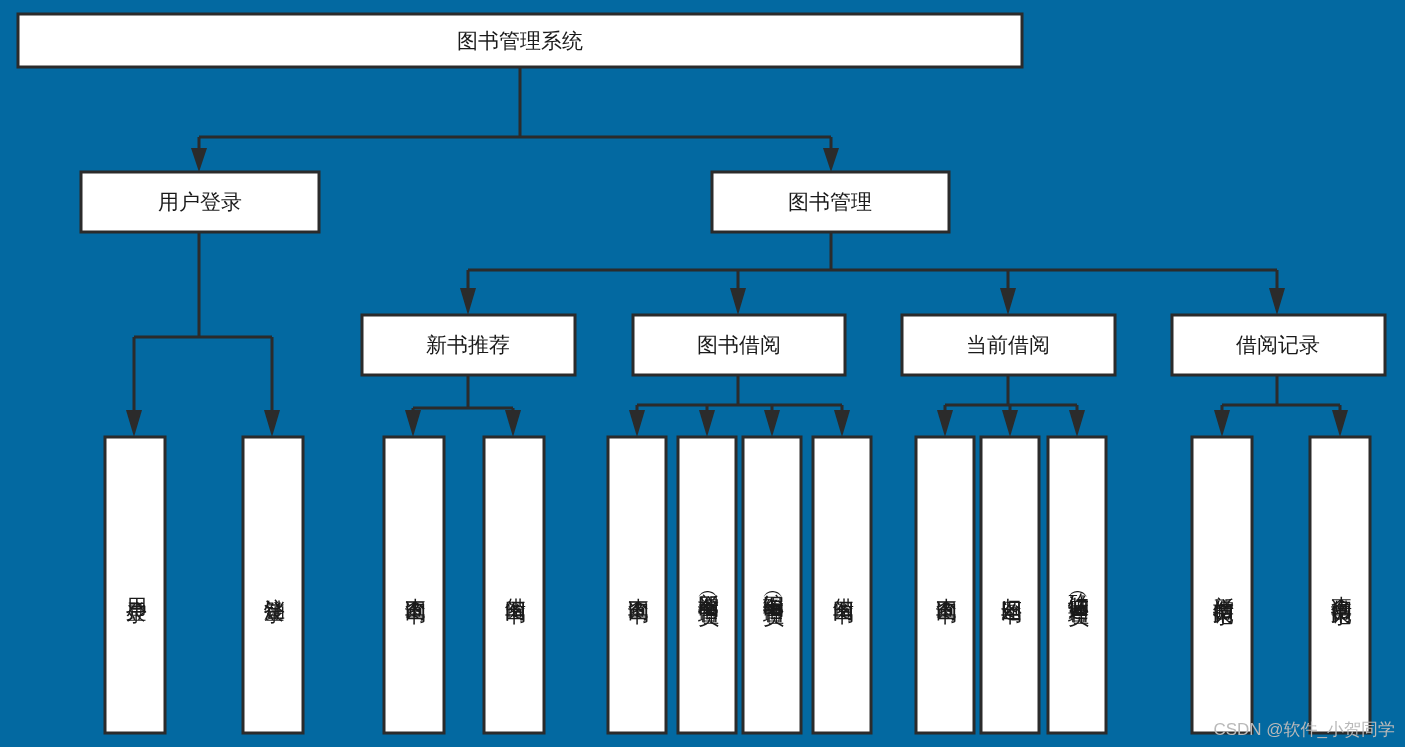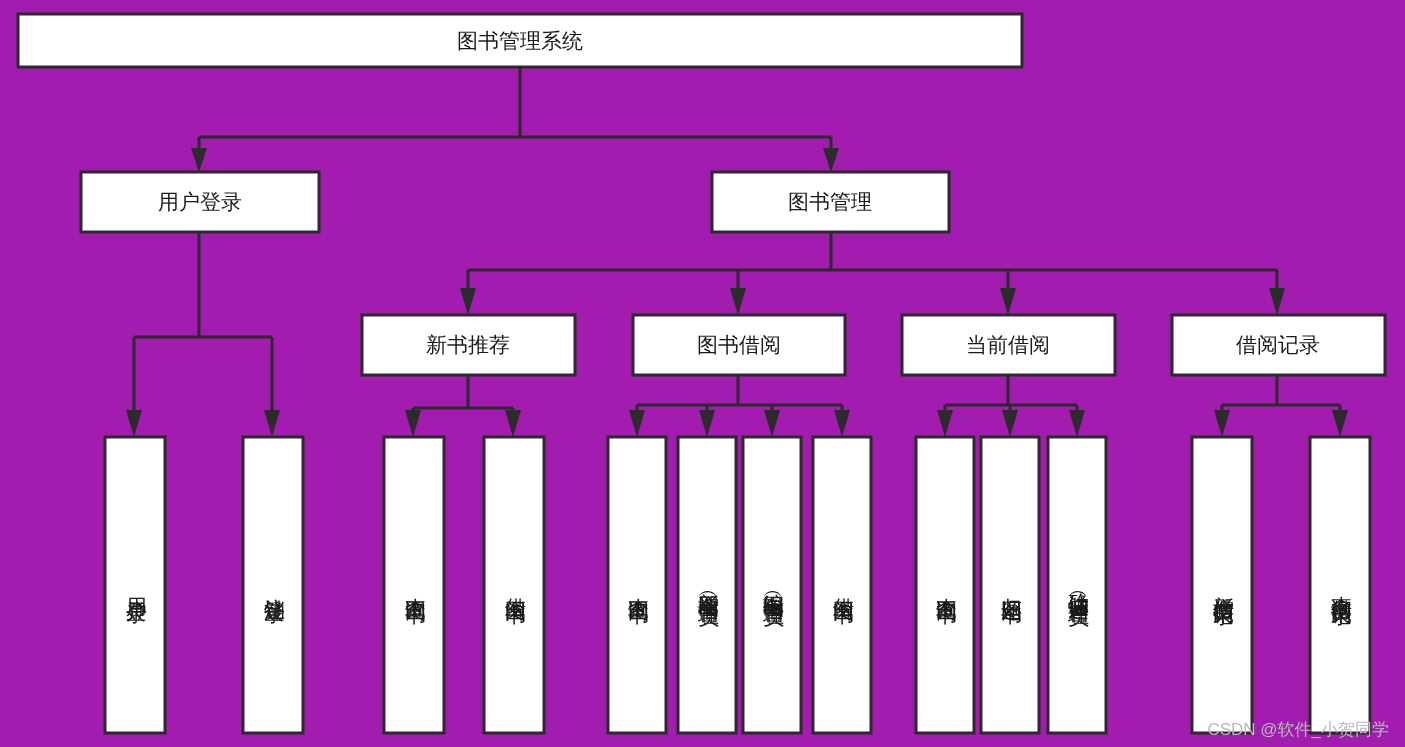--- a/index.html
+++ b/index.html
@@ -7,21 +7,21 @@
     padding: 0;
     background: #ffffff;
   }
   body {
     font-family: "Liberation Sans", "DejaVu Sans", sans-serif;
   }
   #diagram-root {
     position: relative;
     width: 1405px;
     height: 747px;
-    background: #a21caf;
+    background: #0369a1;
     overflow: hidden;
   }
   svg.diagram-canvas {
     position: absolute;
     left: 0;
     top: 0;
     width: 1405px;
     height: 747px;
   }
   .node-box {
@@ -49,21 +49,21 @@
     fill: #1a1a1a;
     font-family: "Liberation Sans", "DejaVu Sans", sans-serif;
     font-size: 21px;
     text-anchor: middle;
     dominant-baseline: middle;
     writing-mode: vertical-rl;
     letter-spacing: 2px;
   }
   .watermark-text {
     position: absolute;
-    right: 16px;
+    right: 10px;
     bottom: 6px;
     color: #b9b9b9;
     font-size: 17px;
     font-family: "Liberation Sans", "DejaVu Sans", sans-serif;
     white-space: nowrap;
     user-select: none;
   }
 </style>
 </head>
 <body>

